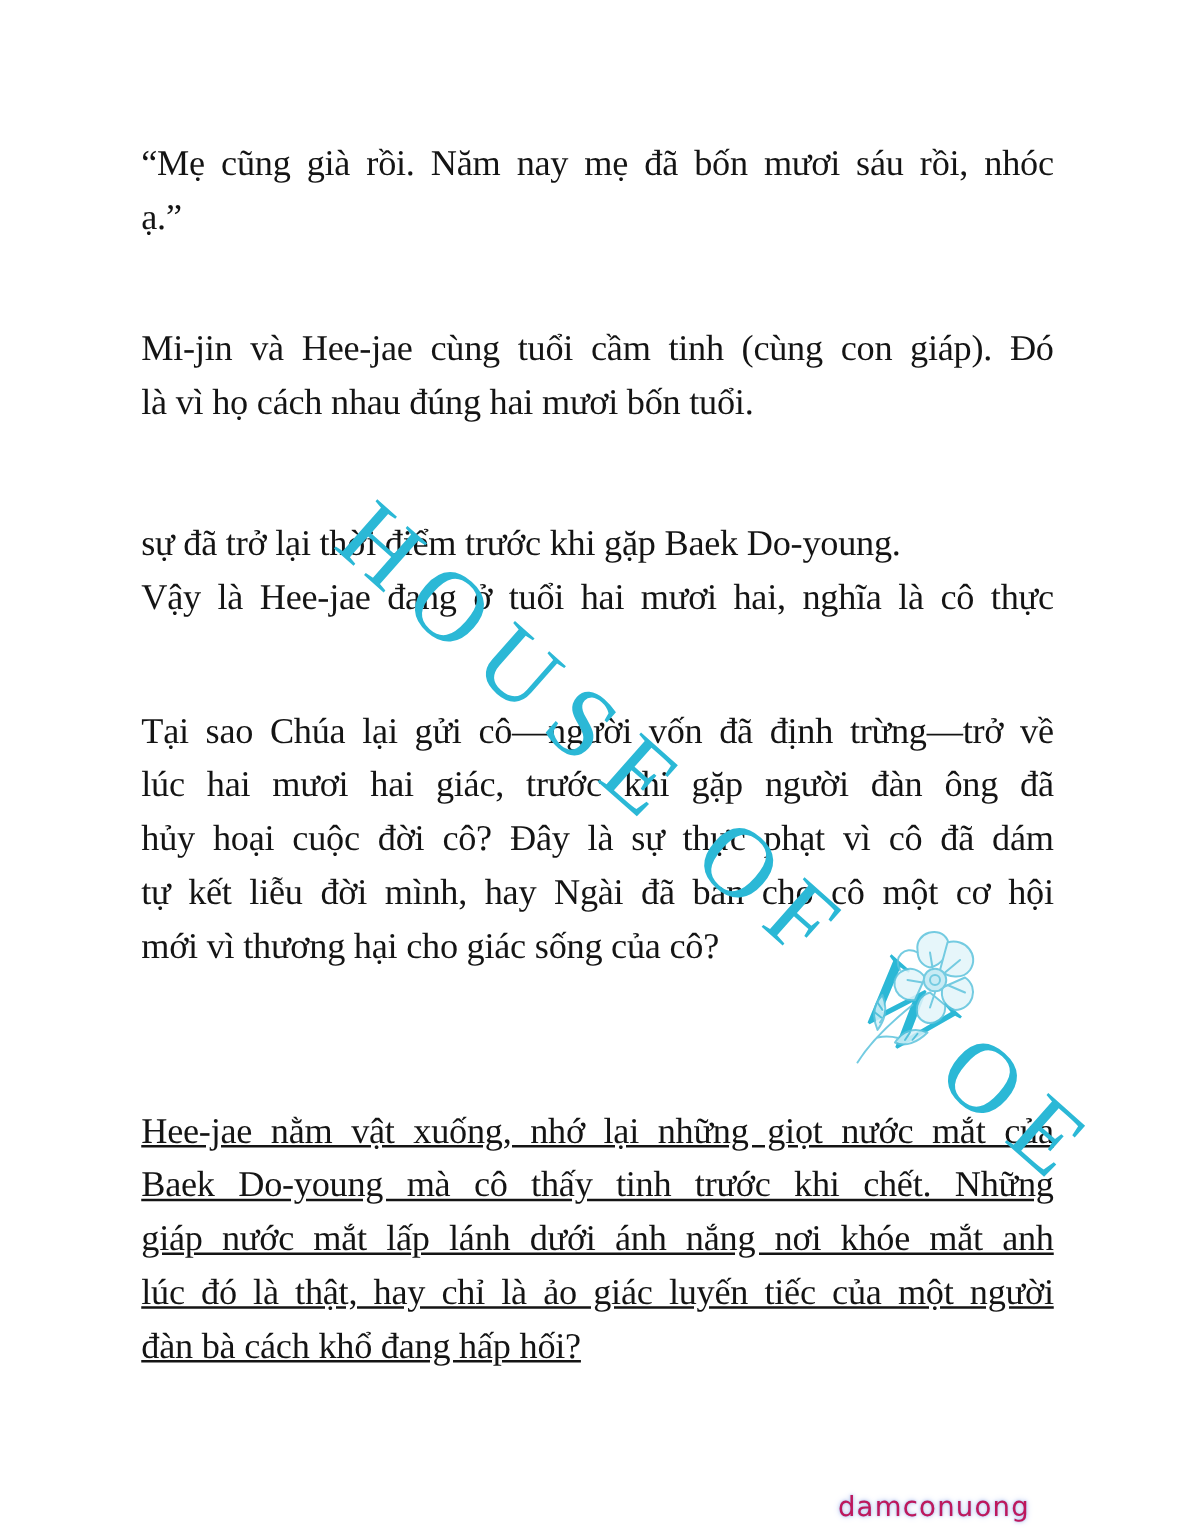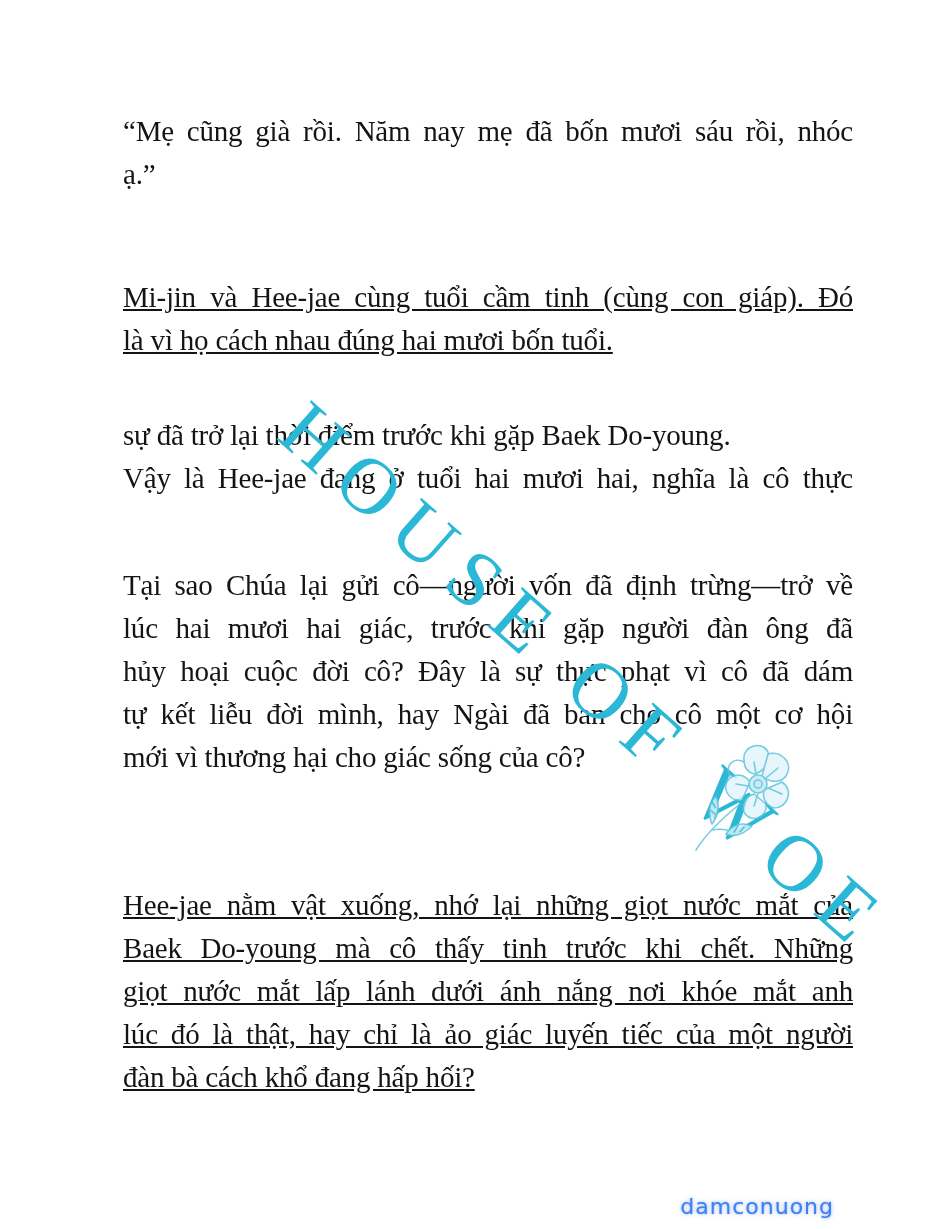--- a/index.html
+++ b/index.html
@@ -11,21 +11,21 @@
       width: 950px;
       height: 1229px;
       position: relative;
       overflow: hidden;
       font-family: "Liberation Serif", "DejaVu Serif", serif;
       color: #141414;
     }
     .page {
       position: absolute;
       left: 0; top: 0;
-      width: 842px; height: 1229px; margin-left: 10px;
+      width: 842px; height: 1229px;
     }
     .para {
       position: absolute;
       left: 113px;
       width: 730px;
       font-size: 29px;
       line-height: 43px;
       margin: 0;
       letter-spacing: -0.2px;
       word-spacing: 0px;
@@ -64,57 +64,57 @@
       z-index: 2;
       opacity: 0.85;
     }
     .site-mark {
       position: absolute;
       right: 18px;
       bottom: 10px;
       font-family: "DejaVu Sans", sans-serif;
       font-size: 22px;
       letter-spacing: 1px;
-      color: #3b82f6;
+      color: #be185d;
       text-shadow: 0 0 3px #b7c6ee, 0 0 6px #c9d4f3, 0 0 1px #9fb1e6;
       z-index: 3;
     }
   </style>
 </head>
 <body>
 
 <div class="page">
 
   <div class="para" style="top:110px;">
     <span class="line justify">“Mẹ cũng già rồi. Năm nay mẹ đã bốn mươi sáu rồi, nhóc</span>
     <span class="line">ạ.”</span>
   </div>
 
-  <div class="para" style="top:276px;text-decoration:underline;">
+  <div class="para" style="top:258px;">
     <span class="line justify">Mi-jin và Hee-jae cùng tuổi cầm tinh (cùng con giáp). Đó</span>
     <span class="line">là vì họ cách nhau đúng hai mươi bốn tuổi.</span>
   </div>
 
   <div class="para" style="top:414px;">
     <span class="line">sự đã trở lại thời điểm trước khi gặp Baek Do-young.</span>
     <span class="line justify">Vậy là Hee-jae đang ở tuổi hai mươi hai, nghĩa là cô thực</span>
   </div>
 
   <div class="para" style="top:564px;">
     <span class="line justify">Tại sao Chúa lại gửi cô—người vốn đã định trừng—trở về</span>
     <span class="line justify">lúc hai mươi hai giác, trước khi gặp người đàn ông đã</span>
     <span class="line justify">hủy hoại cuộc đời cô? Đây là sự thực phạt vì cô đã dám</span>
     <span class="line justify">tự kết liễu đời mình, hay Ngài đã ban cho cô một cơ hội</span>
     <span class="line">mới vì thương hại cho giác sống của cô?</span>
   </div>
 
   <div class="para" style="top:884px;text-decoration:underline;">
     <span class="line justify">Hee-jae nằm vật xuống, nhớ lại những giọt nước mắt của</span>
     <span class="line justify">Baek Do-young mà cô thấy tinh trước khi chết. Những</span>
-    <span class="line justify">giọt nước mắt lấp lánh dưới ánh nắng nơi khóe mắt anh</span>
+    <span class="line justify">giáp nước mắt lấp lánh dưới ánh nắng nơi khóe mắt anh</span>
     <span class="line justify">lúc đó là thật, hay chỉ là ảo giác luyến tiếc của một người</span>
     <span class="line">đàn bà cách khổ đang hấp hối?</span>
   </div>
 
   <div class="watermark">HOUSE OF WOE</div>
 
   <svg class="flower" viewBox="0 0 115 115">
     <g fill="none" stroke="#5cc3dc" stroke-width="1.6" stroke-linecap="round" stroke-linejoin="round">
 
       <path d="M14 112 C 24 96, 38 82, 58 66"></path>

